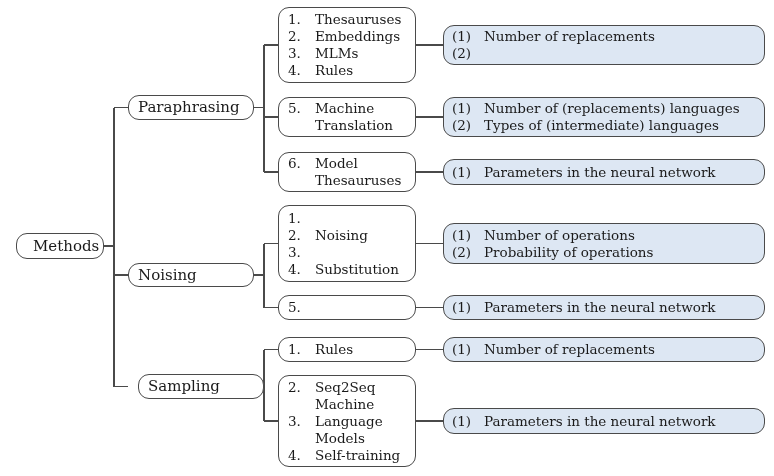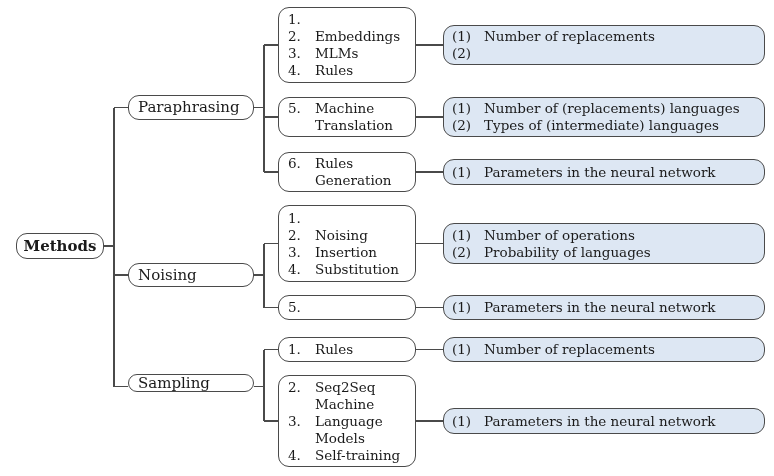--- a/index.html
+++ b/index.html
@@ -30,21 +30,21 @@
     display: flex;
     flex-direction: column;
     justify-content: center;
     font-size: 13.5px;
     line-height: 17px;
   }
   .box.node {
     font-size: 15px;
     padding: 0 6px 0 9px;
   }
-  .box.root { align-items: center; padding: 0 16px; font-weight: bold; }
+  .box.root { padding: 0 16px; }
   .box.attr {
     background: #dde7f3;
   }
   .row {
     display: grid;
     grid-template-columns: 20px 1fr;
     column-gap: 7px;
     padding: 0 4px 0 9px;
     align-items: start;
   }
@@ -99,27 +99,28 @@
   <div class="box node root" style="left:16px; top:233px; width:88px; height:26px;">
     <span>Methods</span>
   </div>
 
   <div class="box node" style="left:128px; top:95px; width:126px; height:25px;">
     <span>Paraphrasing</span>
   </div>
   <div class="box node" style="left:128px; top:263px; width:126px; height:24px;">
     <span>Noising</span>
   </div>
-  <div class="box node" style="left:128px; top:374px; width:126px; height:18px;">
+  <div class="box node" style="left:138px; top:374px; width:126px; height:25px;">
     <span>Sampling</span>
   </div>
 
   <div class="box list" style="left:278px; top:7px; width:138px; height:76px;">
     <div class="row">
       <span class="num">1.</span>
+      <span class="txt">Thesauruses</span>
     </div>
     <div class="row">
       <span class="num">2.</span>
       <span class="txt">Embeddings</span>
     </div>
     <div class="row">
       <span class="num">3.</span>
       <span class="txt">MLMs</span>
     </div>
     <div class="row">
@@ -131,35 +132,34 @@
   <div class="box list" style="left:278px; top:97px; width:138px; height:40px;">
     <div class="row">
       <span class="num">5.</span>
       <span class="txt">Machine Translation</span>
     </div>
   </div>
 
   <div class="box list" style="left:278px; top:152px; width:138px; height:40px;">
     <div class="row">
       <span class="num">6.</span>
-      <span class="txt">Rules Generation</span>
+      <span class="txt">Model Thesauruses</span>
     </div>
   </div>
 
   <div class="box list" style="left:278px; top:205px; width:138px; height:77px;">
     <div class="row">
       <span class="num">1.</span>
     </div>
     <div class="row">
       <span class="num">2.</span>
       <span class="txt">Noising</span>
     </div>
     <div class="row">
       <span class="num">3.</span>
-      <span class="txt">Insertion</span>
     </div>
     <div class="row">
       <span class="num">4.</span>
       <span class="txt">Substitution</span>
     </div>
   </div>
 
   <div class="box list" style="left:278px; top:295px; width:138px; height:25px;">
     <div class="row">
       <span class="num">5.</span>
@@ -216,21 +216,21 @@
     </div>
   </div>
 
   <div class="box attr" style="left:443px; top:223px; width:322px; height:41px;">
     <div class="row">
       <span class="num">(1)</span>
       <span class="txt">Number of operations</span>
     </div>
     <div class="row">
       <span class="num">(2)</span>
-      <span class="txt">Probability of languages</span>
+      <span class="txt">Probability of operations</span>
     </div>
   </div>
 
   <div class="box attr" style="left:443px; top:295px; width:322px; height:25px;">
     <div class="row">
       <span class="num">(1)</span>
       <span class="txt">Parameters in the neural network</span>
     </div>
   </div>
 

